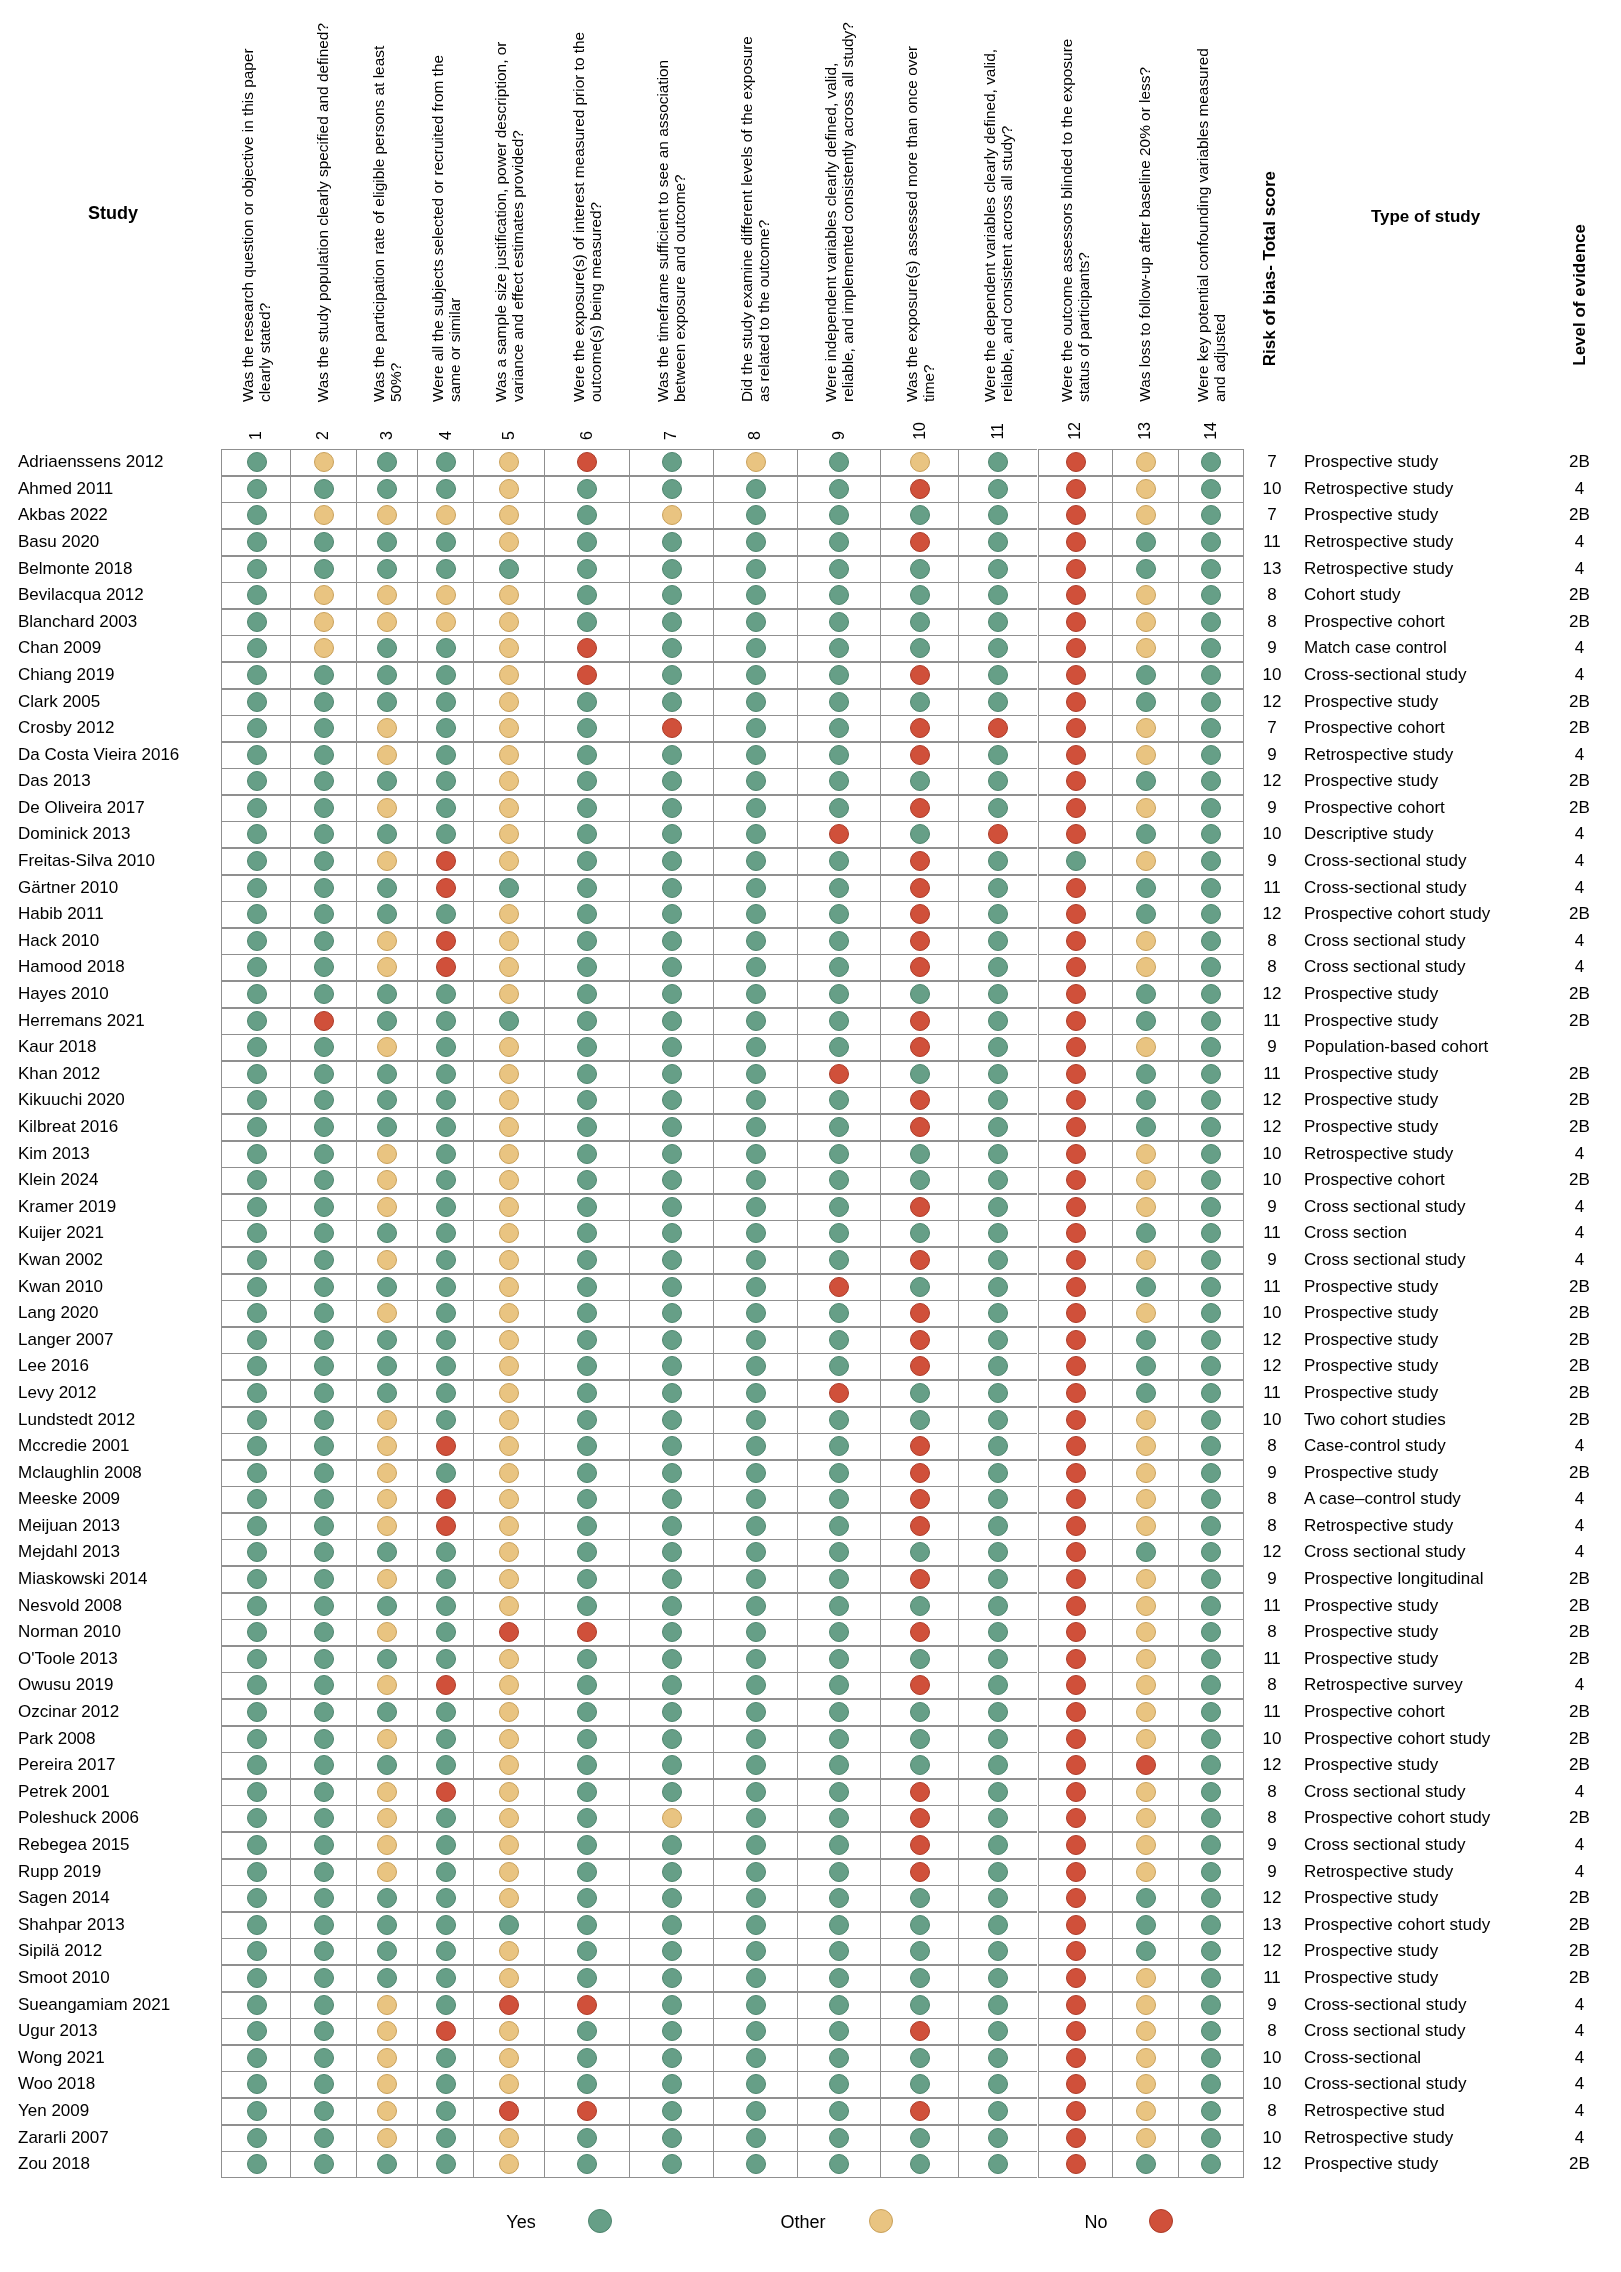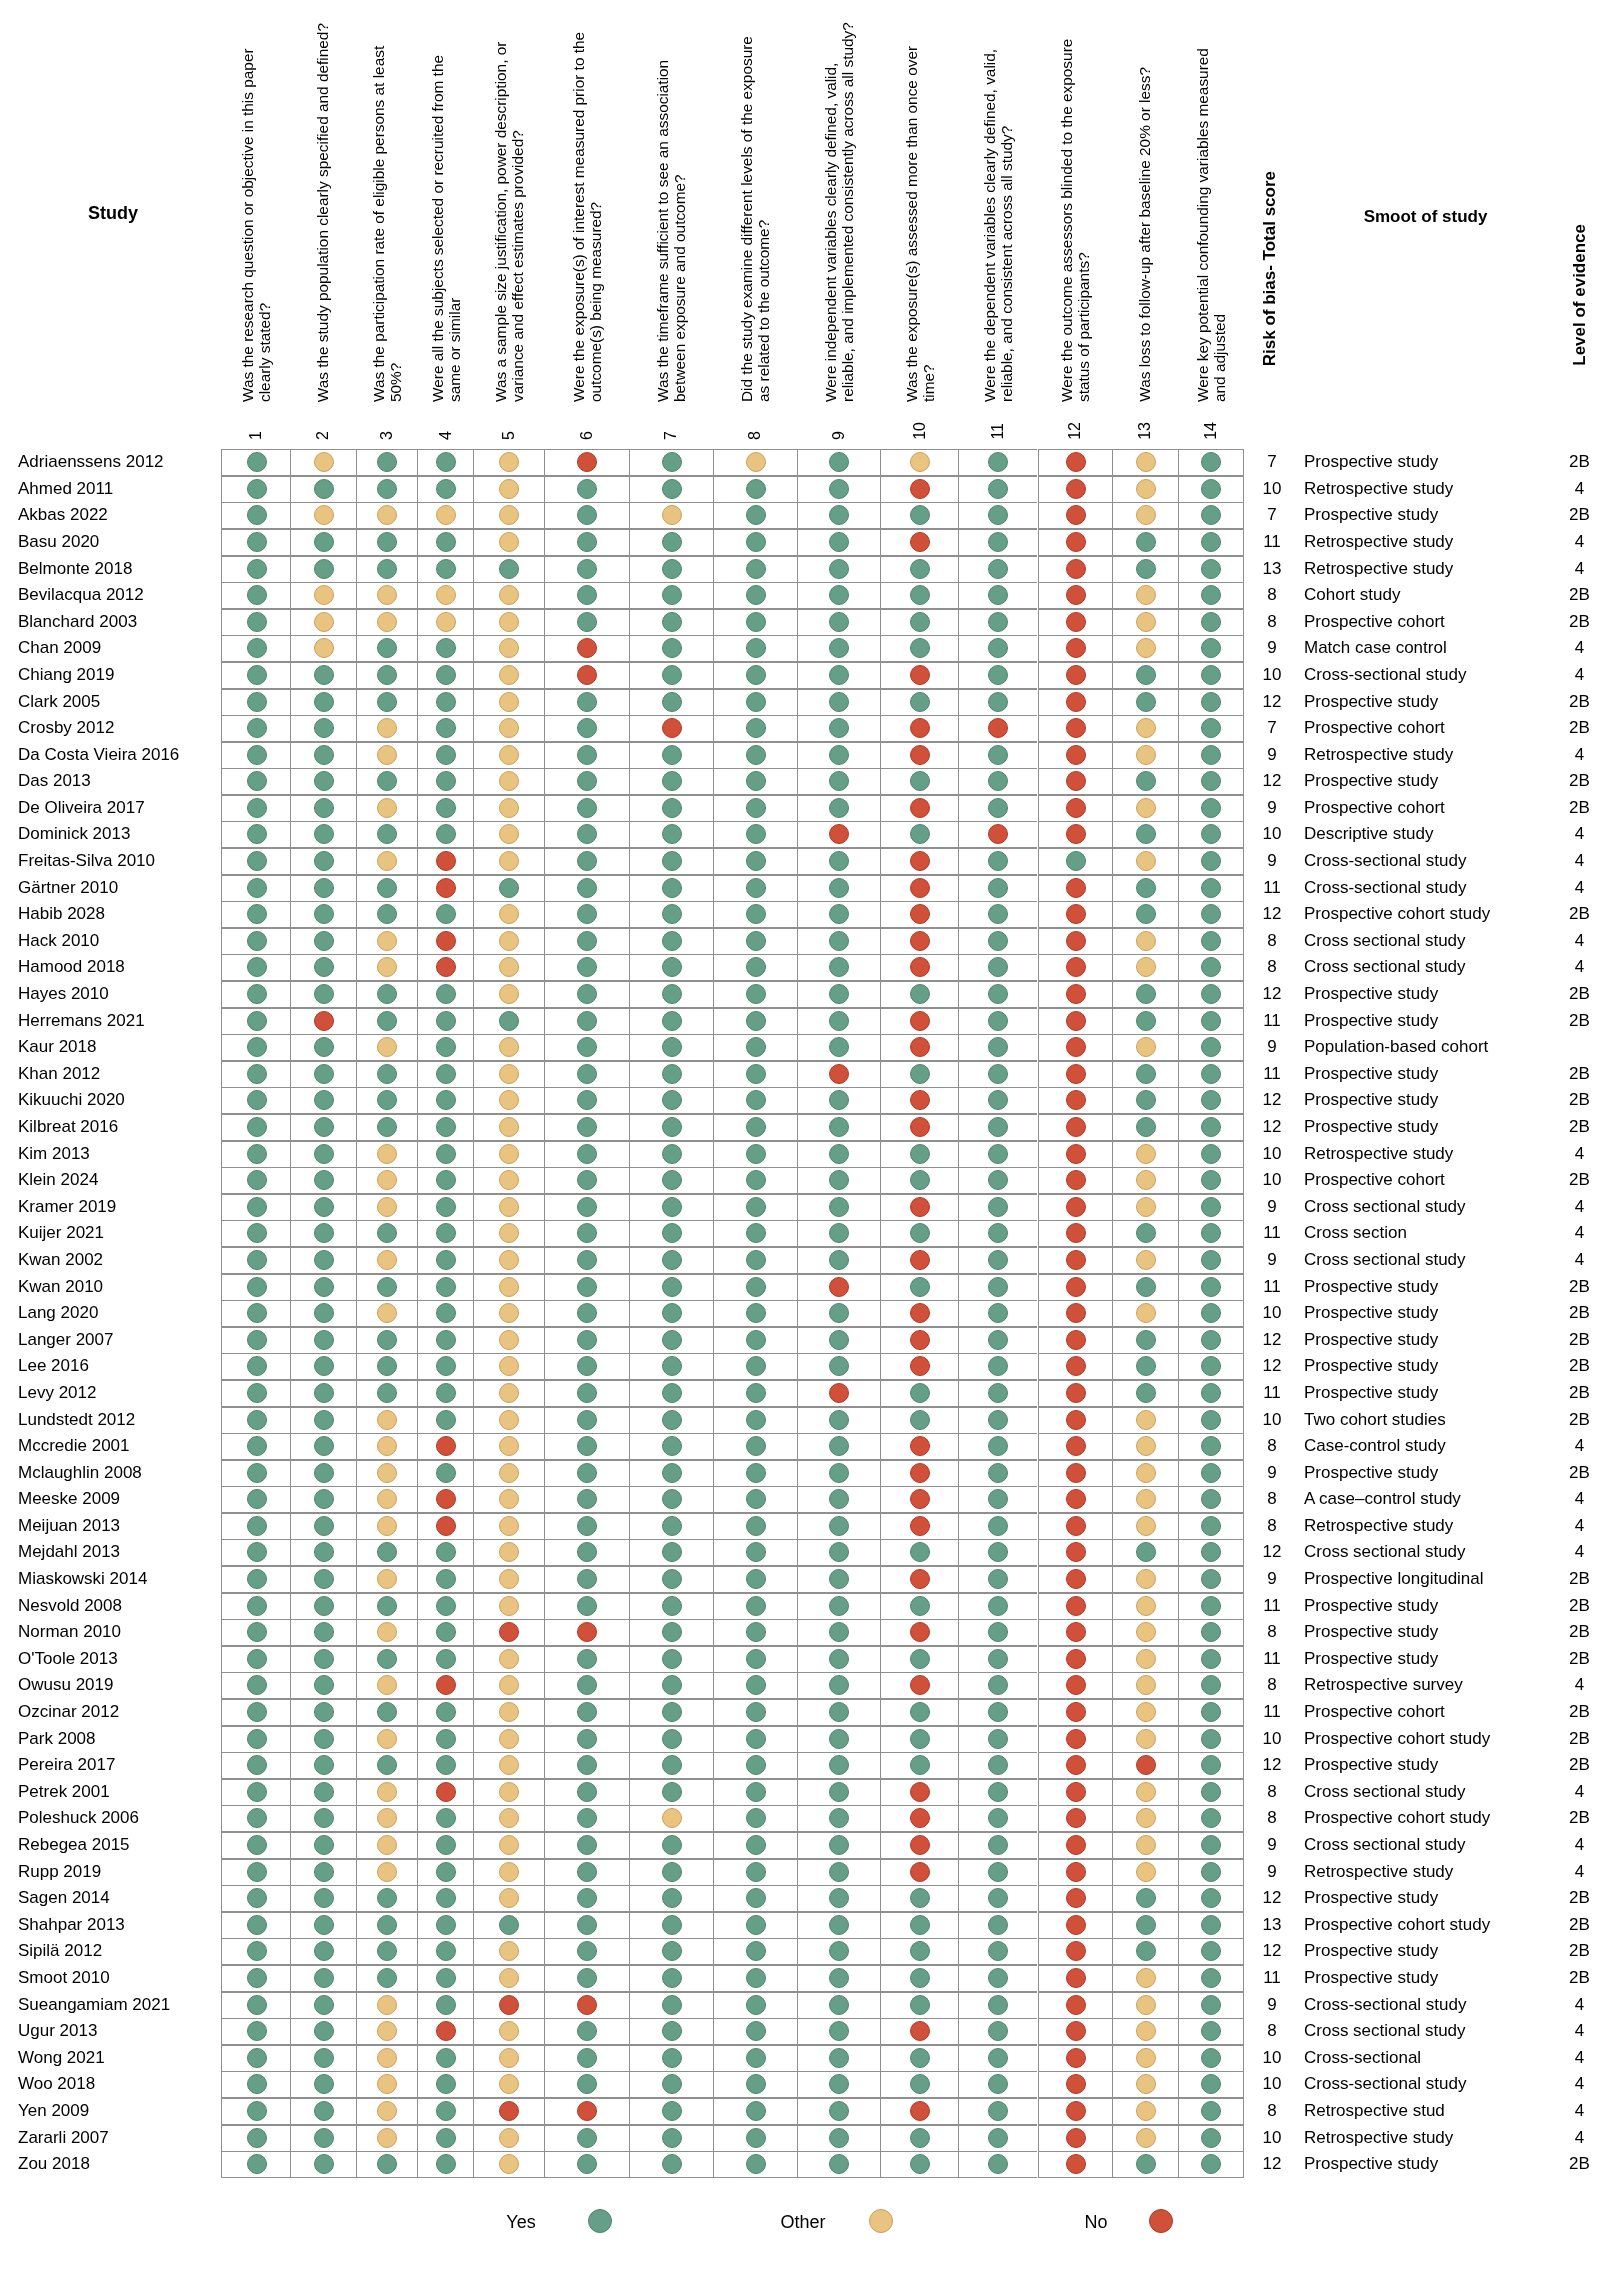--- a/index.html
+++ b/index.html
@@ -131,21 +131,21 @@
         <div class="qnum"><span class="vtxt">13</span></div>
       </div>
       <div class="qnumband" style="left: 1178px; width: 66px;">
         <div class="qnum"><span class="vtxt">14</span></div>
       </div>
     </div>
 
   <div class="rot-head" id="risk-head" style="left:1241px;width:57px;">
     <span class="vtxt" style="position:absolute;bottom:39px;left:50%;transform:translateX(-50%) rotate(180deg);">Risk of bias- Total score</span>
   </div>
-  <div class="type-head">Smoot of study</div>
+  <div class="type-head">Type of study</div>
   <div class="rot-head" id="level-head" style="left:1551px;width:57px;">
     <span class="vtxt" style="position:absolute;bottom:39px;left:50%;transform:translateX(-50%) rotate(180deg);">Level of evidence</span>
   </div>
 
   <div id="rows">
       <div class="row" style="top: 449px; height: 26.6px;">
         <div class="sname">Adriaenssens 2012</div>
         <div class="cell" style="left: 221px; width: 70px;">
           <div class="dot" style="background: rgb(102, 159, 135); border: 1.2px solid rgb(78, 133, 110);"></div>
         </div>
@@ -954,21 +954,21 @@
           <div class="dot" style="background: rgb(102, 159, 135); border: 1.2px solid rgb(78, 133, 110);"></div>
         </div>
         <div class="cell last" style="left: 1178px; width: 66px;">
           <div class="dot" style="background: rgb(102, 159, 135); border: 1.2px solid rgb(78, 133, 110);"></div>
         </div>
         <div class="score">11</div>
         <div class="stype">Cross-sectional study</div>
         <div class="slevel">4</div>
       </div>
       <div class="row" style="top: 901px; height: 26.6px;">
-        <div class="sname">Habib 2028</div>
+        <div class="sname">Habib 2011</div>
         <div class="cell" style="left: 221px; width: 70px;">
           <div class="dot" style="background: rgb(102, 159, 135); border: 1.2px solid rgb(78, 133, 110);"></div>
         </div>
         <div class="cell" style="left: 290px; width: 66px;">
           <div class="dot" style="background: rgb(102, 159, 135); border: 1.2px solid rgb(78, 133, 110);"></div>
         </div>
         <div class="cell" style="left: 356px; width: 61px;">
           <div class="dot" style="background: rgb(102, 159, 135); border: 1.2px solid rgb(78, 133, 110);"></div>
         </div>
         <div class="cell" style="left: 417px; width: 57px;">

